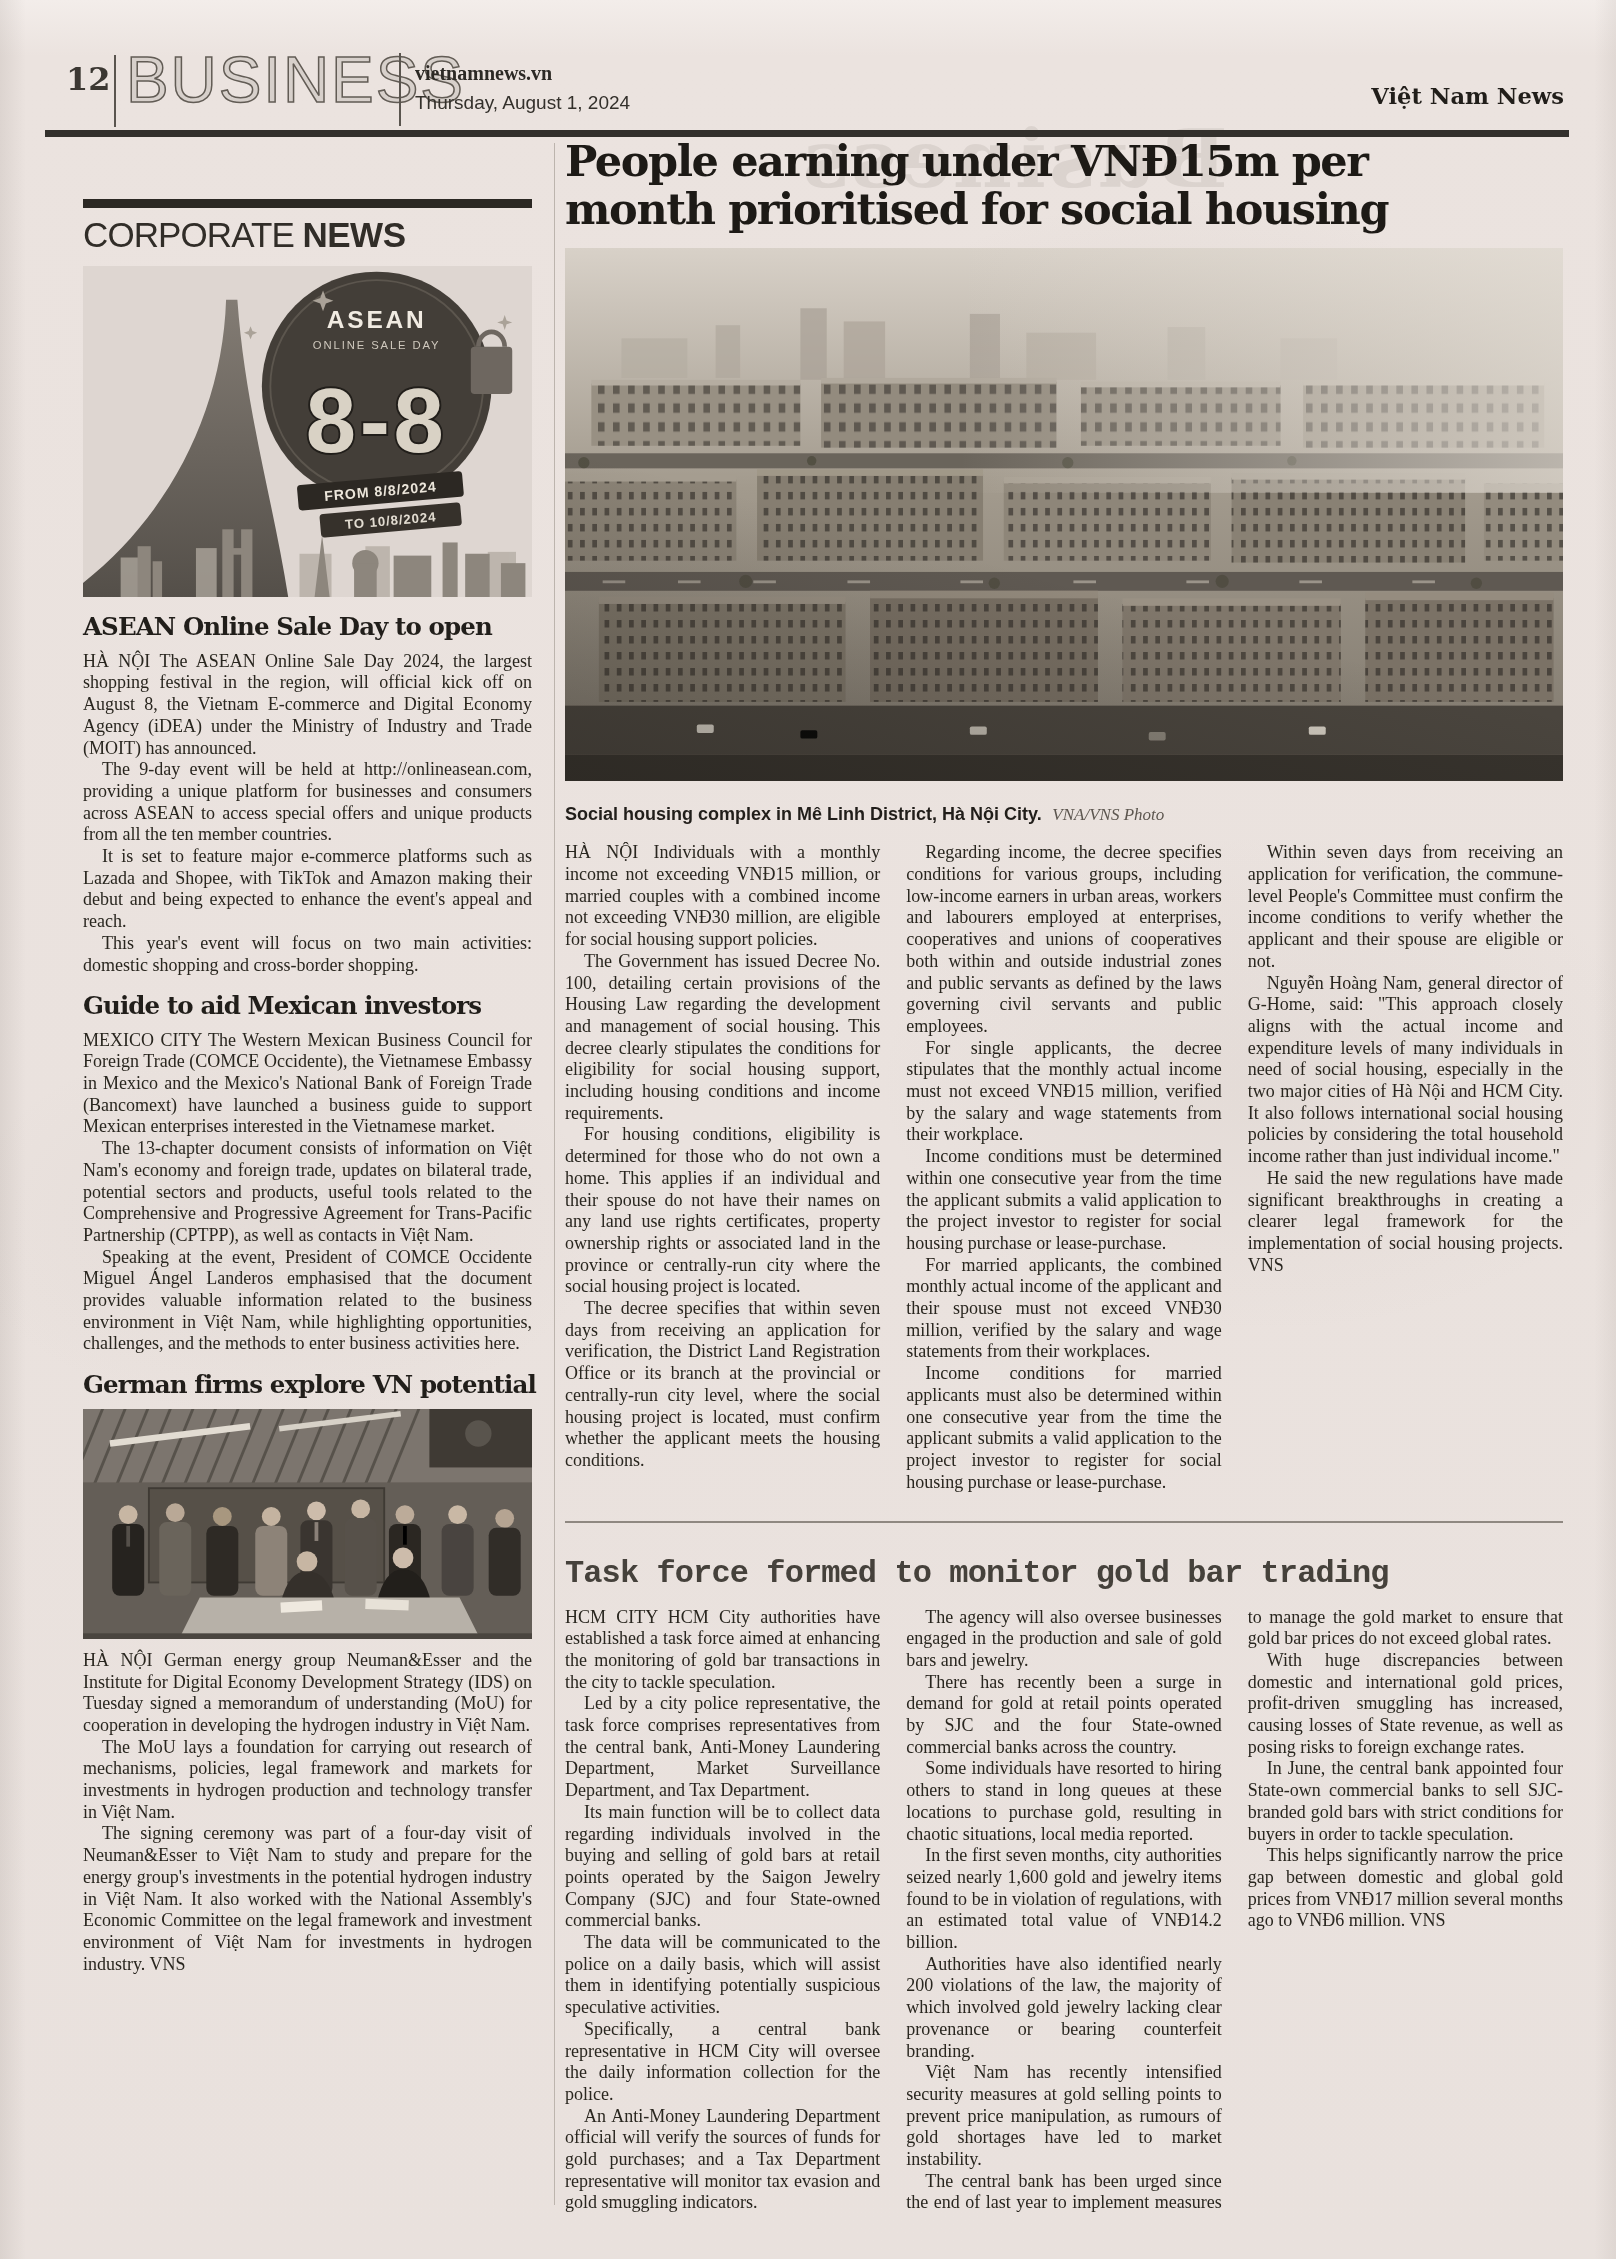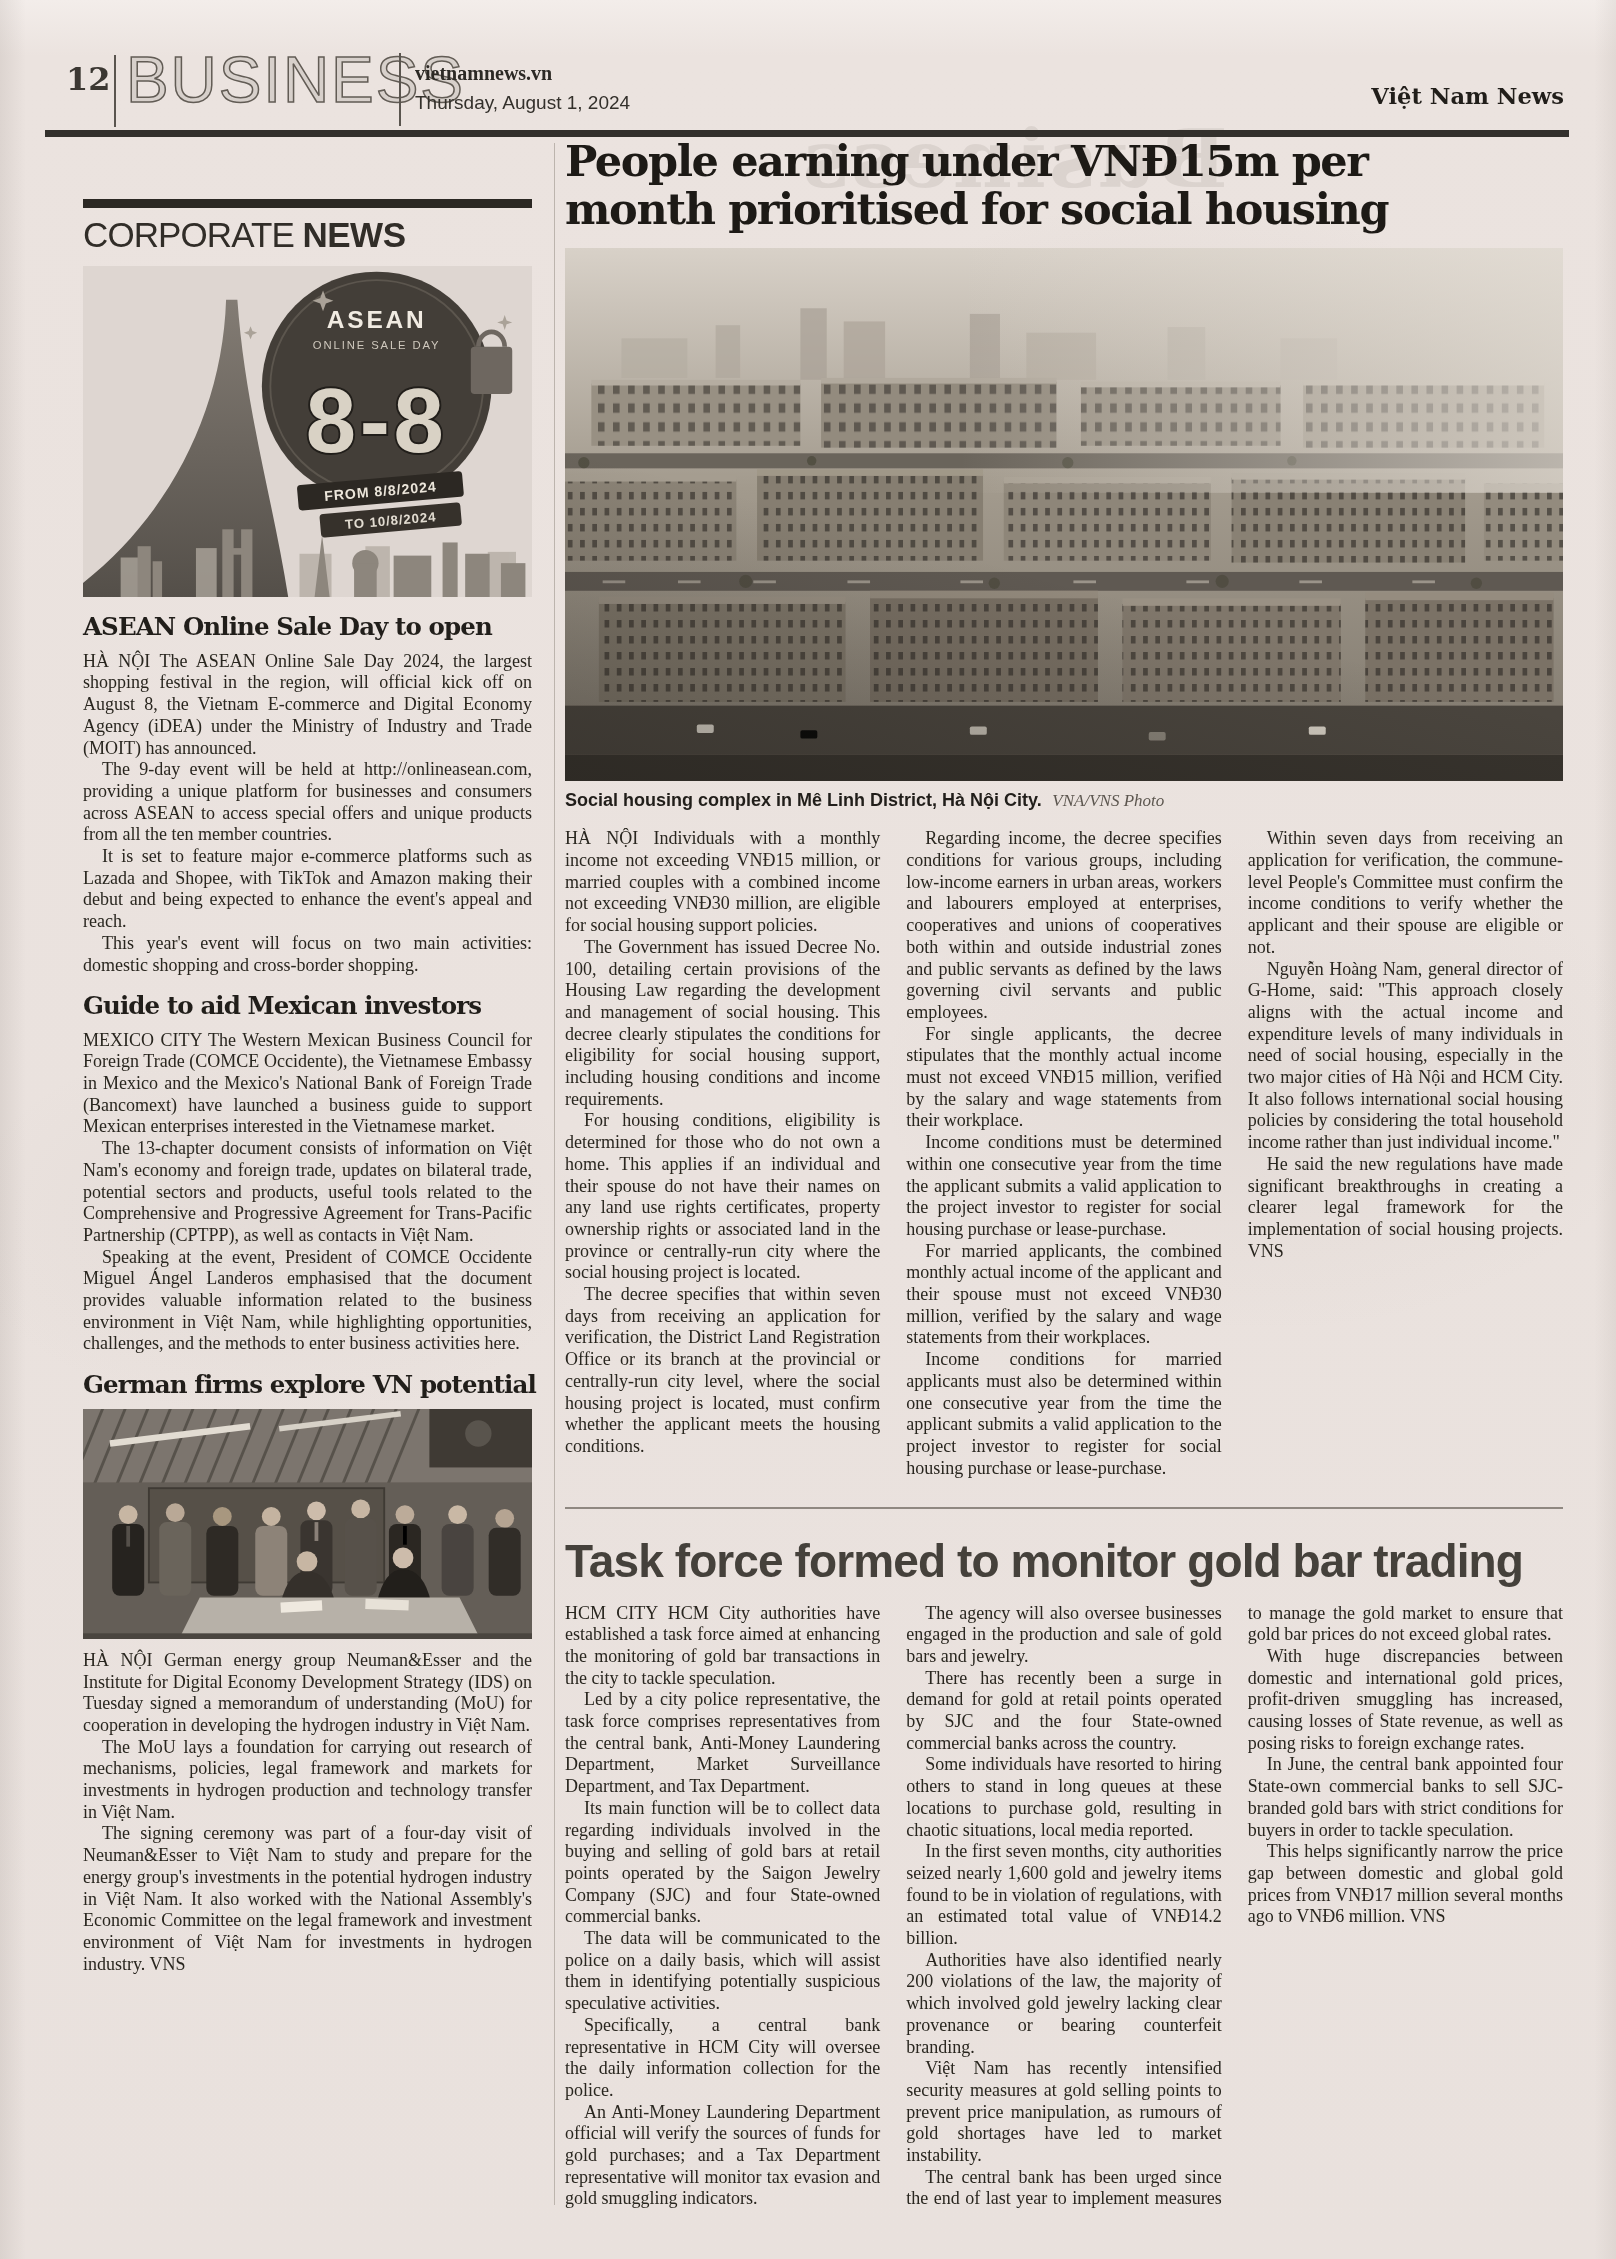--- a/index.html
+++ b/index.html
@@ -56,32 +56,32 @@
     font-size:17px; line-height:1.32; letter-spacing:-0.3px; color:#211e1a;
   }
 
   
   .main-col{ position:absolute; left:565px; top:137px; width:998px; }
   .main-col h1{
     font-family:"DejaVu Serif", serif; font-weight:bold; font-size:43px; line-height:1.12;
     letter-spacing:-1.4px; color:#1d1a16; max-width:951px;
   }
   .hero-photo{ margin-top:15px; width:998px; height:533px; }
-  .caption{ margin-top:9px; font-family:"Liberation Sans", sans-serif; font-weight:bold; font-size:18px; color:#211e1a; }
+  .caption{ margin-top:23px; font-family:"Liberation Sans", sans-serif; font-weight:bold; font-size:18px; color:#211e1a; }
   .caption .credit{ font-family:"Liberation Serif", serif; font-style:italic; font-weight:normal; font-size:17px; color:#5c564f; margin-left:5.6px; }
   .cols3{
     column-count:3; column-gap:26px; column-fill:auto; overflow:hidden;
     font-size:18px; line-height:21.7px; text-align:justify; hyphens:auto; -webkit-hyphens:auto; color:#29261f;
   }
   .cols3 p{ text-indent:19px; }
   .cols3 p:first-child{ text-indent:0; }
   .social-cols{ margin-top:17px; height:667px; }
   .task-rule{ margin-top:11.3px; height:1.9px; background:#8f8881; }
   .gold-h{
-    margin-top:25px; font-family:Liberation Sans, sans-serif; font-weight:bold; font-size:46px;
+    margin-top:32px; font-family:Liberation Mono, monospace; font-weight:bold; font-size:32px;
     letter-spacing:-0.9px; white-space:nowrap; color:#45413b;
   }
   .gold-cols{ margin-top:15px; height:621px; }
 
   svg text{ font-family:"Liberation Sans", sans-serif; }
 </style>
 </head>
 <body>
 
 <div class="page">

